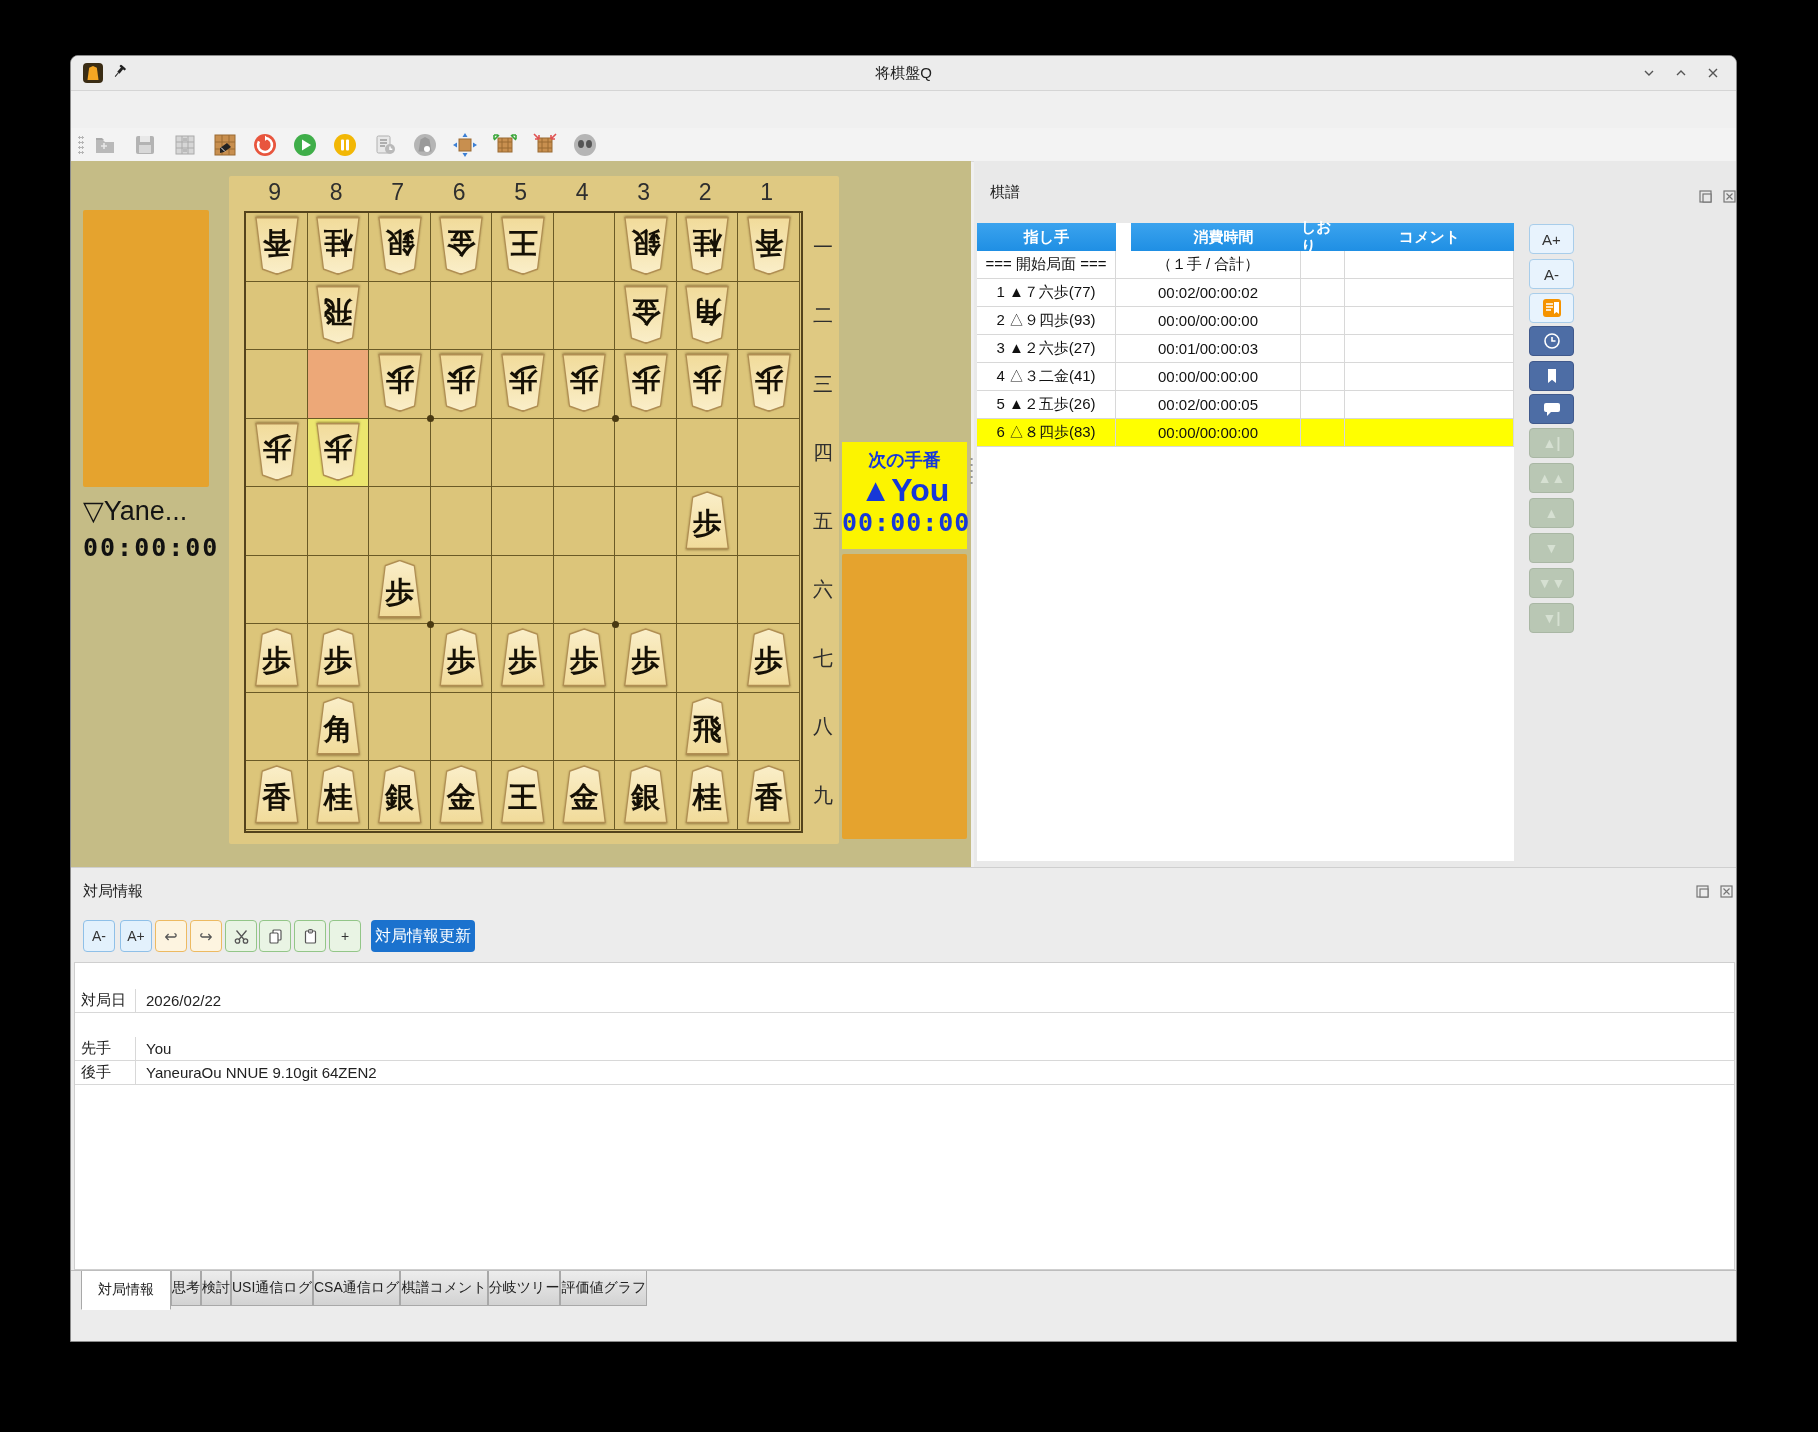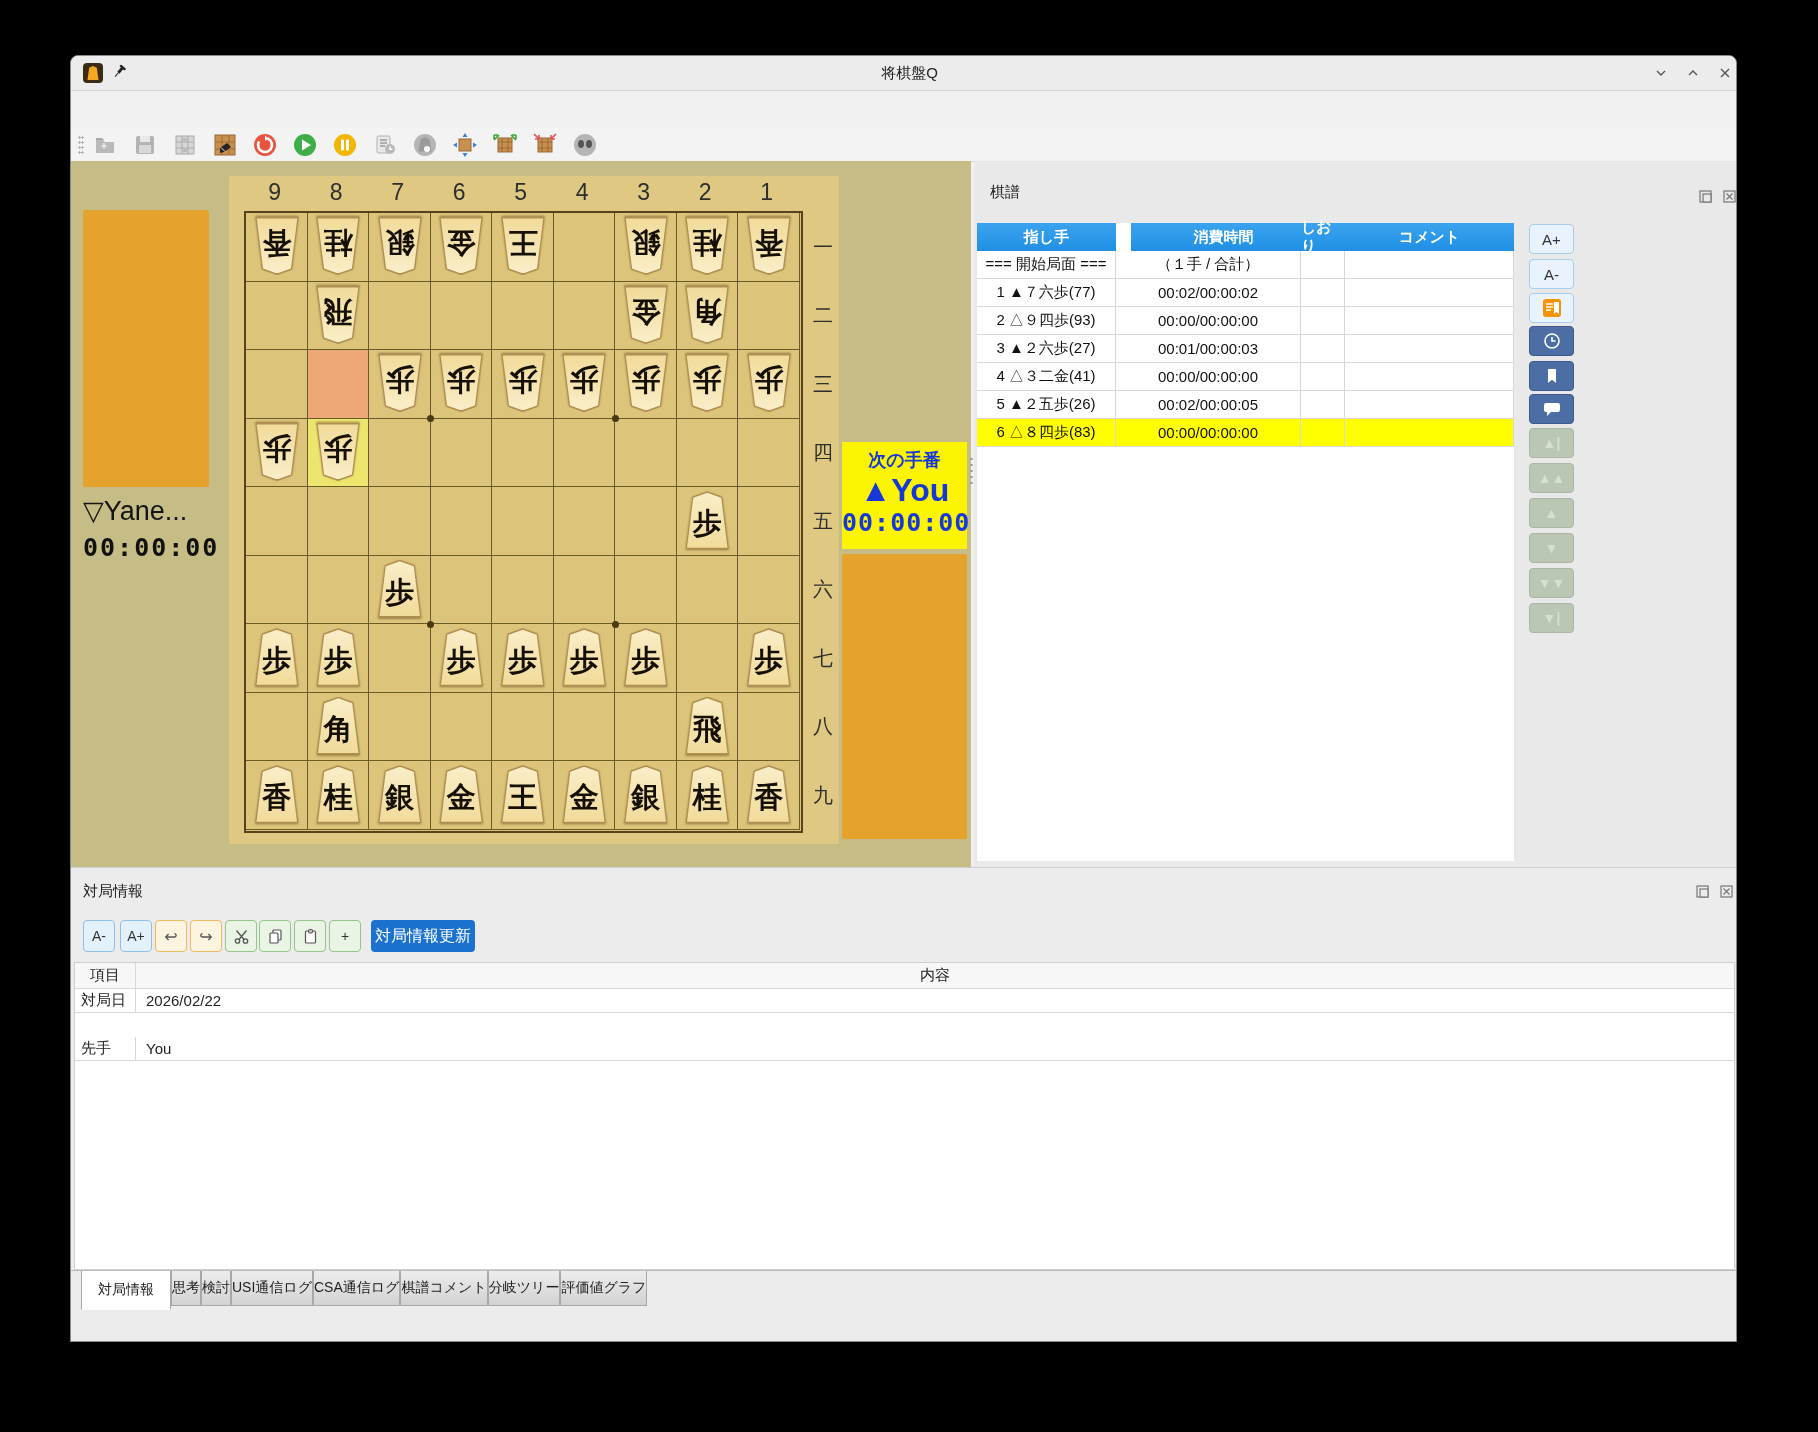--- a/index.html
+++ b/index.html
@@ -1,21 +1,21 @@
 <!DOCTYPE html>
 <html><head>
 <meta charset="utf-8">
 <style>
   html,body{margin:0;padding:0;background:#000;}
   .screen{position:relative;width:1818px;height:1432px;background:#000;overflow:hidden;
           font-family:"Liberation Sans",sans-serif;color:#222;}
   .window{position:absolute;left:70px;top:55px;width:1667px;height:1287px;
           background:#f0f0f0;border:1px solid #8a8a8a;border-radius:8px 8px 0 0;box-sizing:border-box;overflow:hidden;}
   
-  .titlebar{position:absolute;left:0;top:0;width:100%;height:34px;background:#ececec;border-bottom:1px solid #d5d5d5;padding-left:12px;}
+  .titlebar{position:absolute;left:0;top:0;width:100%;height:34px;background:#ececec;border-bottom:1px solid #d5d5d5;}
   .appicon{position:absolute;left:12px;top:7px;width:20px;height:20px;background:#3a2c14;border-radius:4px;}
   .appicon .pc-mini{position:absolute;left:4px;top:3px;width:12px;height:14px;background:#f5a623;
        clip-path:polygon(50% 0%,82% 12%,96% 100%,4% 100%,18% 12%);}
   .pinicon{position:absolute;left:40px;top:8px;width:16px;height:16px;}
   .wtitle{position:absolute;left:0;right:0;top:8px;text-align:center;font-size:15px;color:#222;}
   .wctrls{position:absolute;right:14px;top:8px;display:flex;gap:14px;}
   .wbtn{width:18px;height:18px;display:flex;align-items:center;justify-content:center;color:#555;}
   
   .menubar{position:absolute;left:0;top:34px;width:100%;height:38px;background:#f7f7f7;display:flex;align-items:center;padding-left:12px;box-sizing:border-box;border-bottom:1px solid #e2e2e2;}
   .mitem{font-size:15px;color:#1a1a1a;padding:6px 13px;}
@@ -726,31 +726,31 @@
           <div class="ibtn ib-green" style="left: 223px;">
             <svg width="17" height="17" viewBox="0 0 17 17">
               <rect x="3.5" y="3" width="10" height="12" rx="1" fill="#fff" stroke="#555" stroke-width="1.2"></rect>
               <rect x="6.5" y="1.5" width="4" height="3.5" rx="0.8" fill="#bbb" stroke="#555" stroke-width="1"></rect>
             </svg>
           </div>
           <div class="ibtn ib-green" style="left: 258px;">+</div>
         </div>
       <div class="update-btn">対局情報更新</div>
       <div class="info-table" id="infotable">
-          <div class="itr ithead" style="top: 0px; height: 26px;">
-            <div class="itc-label">項目</div>
-            <div class="itc-value">内容</div>
-          </div>
           <div class="itr" style="top: 26px; height: 24px;">
             <div class="itc-label">対局日</div>
             <div class="itc-value">2026/02/22</div>
           </div>
           <div class="itr" style="top: 74px; height: 24px;">
             <div class="itc-label">先手</div>
             <div class="itc-value">You</div>
+          </div>
+          <div class="itr" style="top: 98px; height: 24px;">
+            <div class="itc-label">後手</div>
+            <div class="itc-value">YaneuraOu NNUE 9.10git 64ZEN2</div>
           </div>
         </div>
       <div class="tabstrip" id="tabstrip">
           <div class="tab active">対局情報</div>
           <div class="tab">思考</div>
           <div class="tab">検討</div>
           <div class="tab">USI通信ログ</div>
           <div class="tab">CSA通信ログ</div>
           <div class="tab">棋譜コメント</div>
           <div class="tab">分岐ツリー</div>

